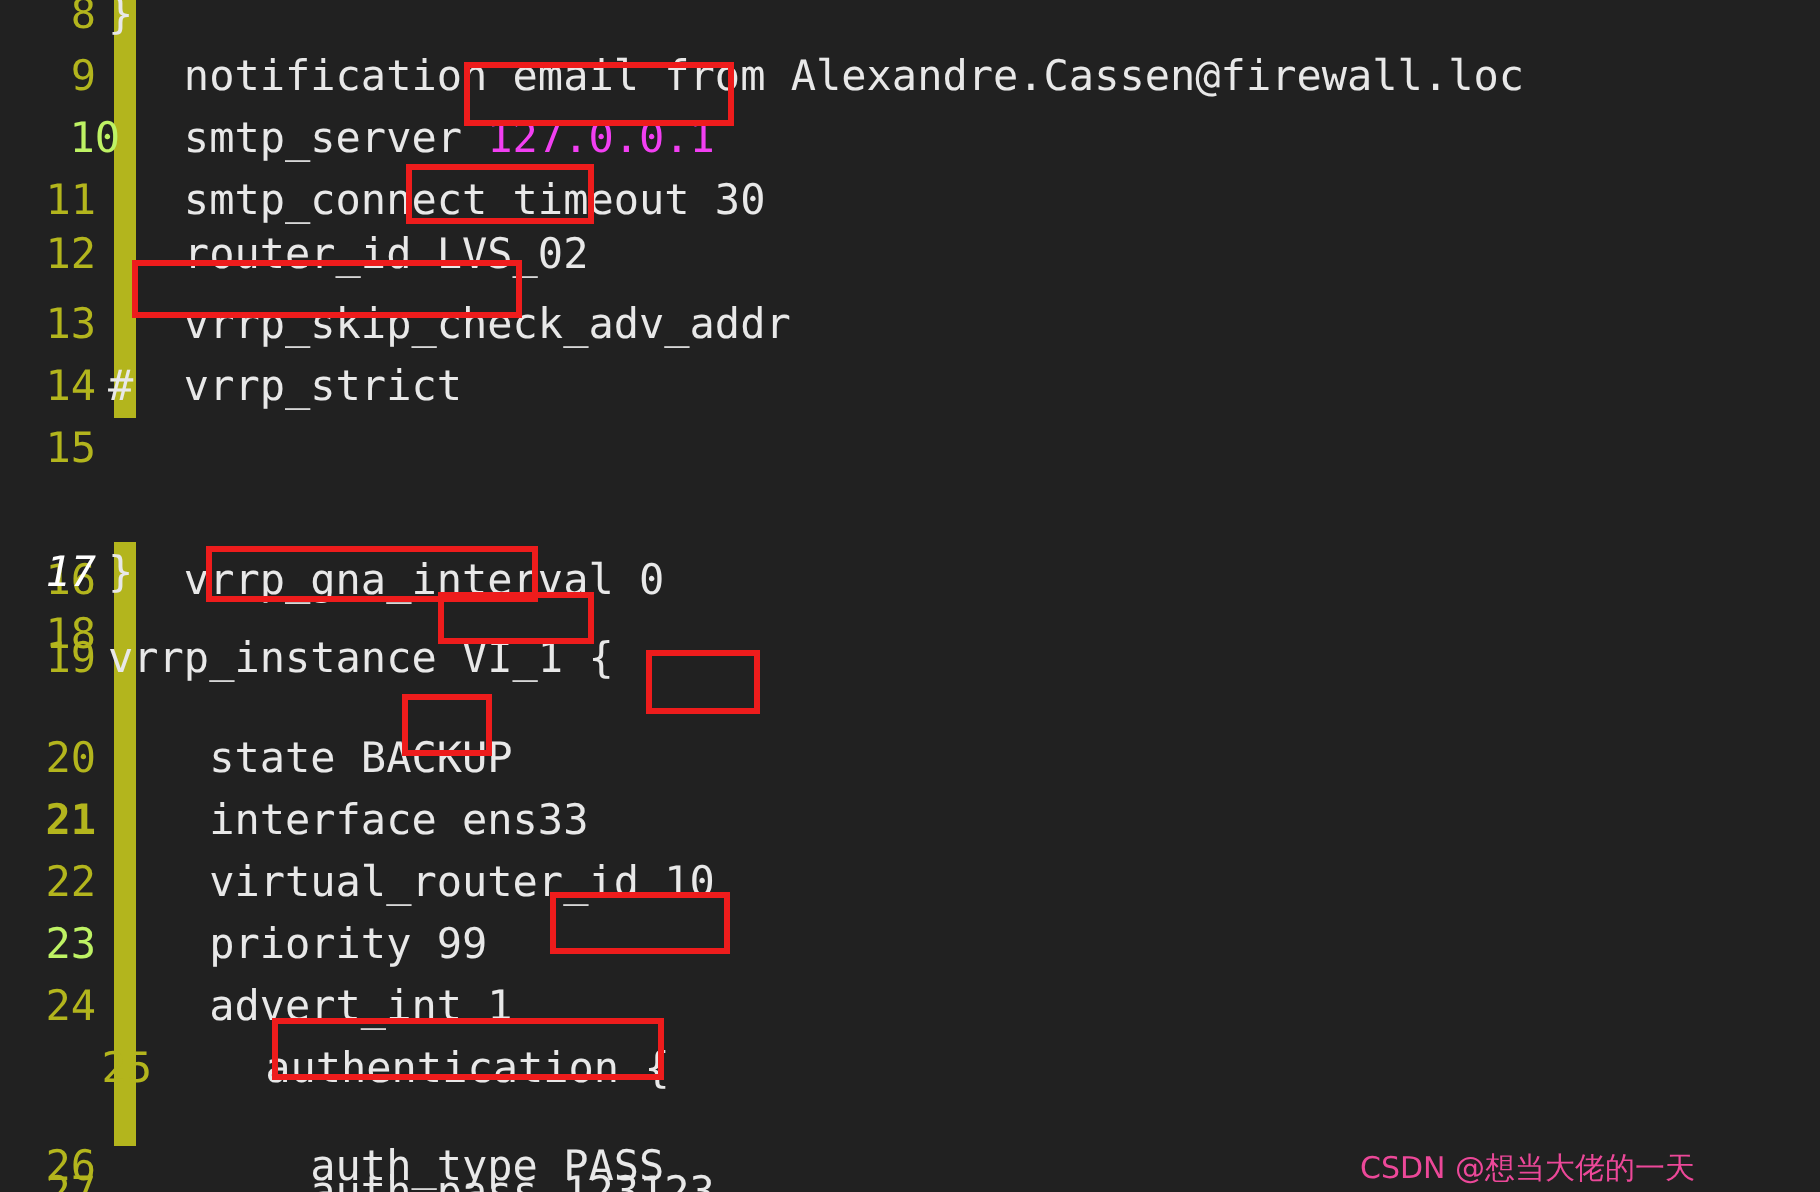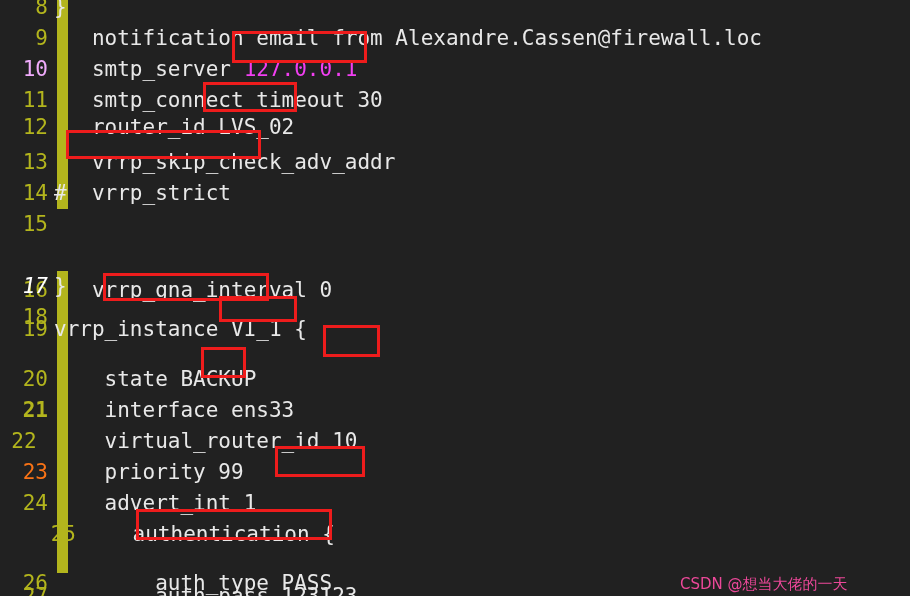--- a/index.html
+++ b/index.html
@@ -100,34 +100,34 @@
   <div class="gutter"></div>
 
   <div class="code">
     <div id="guides">
         <div class="guide" style="top: 0px; height: 209px; background: rgb(179, 181, 29);"></div>
         <div class="guide" style="top: 271px; height: 302px; background: rgb(179, 181, 29);"></div>
       </div>
     <div id="rows">
         <div class="row" style="top: -8px;"><span class="lineno" style="color: rgb(179, 181, 29);">8</span><span class="linetext">}</span></div>
         <div class="row" style="top: 23px;"><span class="lineno" style="color: rgb(179, 181, 29);">9</span><span class="linetext">   notification email from Alexandre.Cassen@firewall.loc</span></div>
-        <div class="row" style="top: 54px;"><span class="lineno" style="color: #f0abfc;">10</span><span class="linetext"><span class="plain">   smtp_server </span><span class="magenta">127.0.0.1</span></span></div>
+        <div class="row" style="top: 54px;"><span class="lineno" style="color: #bef264; padding-left: 12px;">10</span><span class="linetext"><span class="plain">   smtp_server </span><span class="magenta">127.0.0.1</span></span></div>
         <div class="row" style="top: 85px;"><span class="lineno" style="color: rgb(179, 181, 29);">11</span><span class="linetext">   smtp_connect timeout 30</span></div>
         <div class="row" style="top: 112px;"><span class="lineno" style="color: rgb(179, 181, 29);">12</span><span class="linetext">   router_id LVS_02</span></div>
         <div class="row" style="top: 147px;"><span class="lineno" style="color: rgb(179, 181, 29);">13</span><span class="linetext">   vrrp_skip_check_adv_addr</span></div>
         <div class="row" style="top: 178px;"><span class="lineno" style="color: rgb(179, 181, 29);">14</span><span class="linetext">#  vrrp_strict</span></div>
         <div class="row" style="top: 209px;"><span class="lineno" style="color: rgb(179, 181, 29);">15</span></div>
         <div class="row" style="top: 240px; margin-top: 35px;"><span class="lineno" style="color: rgb(179, 181, 29);">16</span><span class="linetext">   vrrp_gna_interval 0</span></div>
         <div class="row" style="top: 271px;"><span class="lineno" style="color: #ffffff; font-style: italic;">17</span><span class="linetext">}</span></div>
         <div class="row" style="top: 302px;"><span class="lineno" style="color: rgb(179, 181, 29);">18</span><span class="linetext"></span></div>
         <div class="row" style="top: 314px;"><span class="lineno" style="color: rgb(179, 181, 29);">19</span><span class="linetext">vrrp_instance VI_1 {</span></div>
         <div class="row" style="top: 364px;"><span class="lineno" style="color: rgb(179, 181, 29);">20</span><span class="linetext">    state BACKUP</span></div>
         <div class="row" style="top: 395px;"><span class="lineno" style="color: rgb(179, 181, 29); font-weight: bold;">21</span><span class="linetext">    interface ens33</span></div>
-        <div class="row" style="top: 426px;"><span class="lineno" style="color: rgb(179, 181, 29); text-align: center;">22</span><span class="linetext">    virtual_router_id 10</span></div>
-        <div class="row" style="top: 457px;"><span class="lineno" style="color: #f97316;">23</span><span class="linetext">    priority 99</span></div>
+        <div class="row" style="top: 426px;"><span class="lineno" style="color: rgb(179, 181, 29);">22</span><span class="linetext">    virtual_router_id 10</span></div>
+        <div class="row" style="top: 457px;"><span class="lineno" style="color: #bef264;">23</span><span class="linetext">    priority 99</span></div>
         <div class="row" style="top: 488px;"><span class="lineno" style="color: rgb(179, 181, 29);">24</span><span class="linetext">    advert_int 1</span></div>
         <div class="row" style="top: 519px; margin-left: 28px;"><span class="lineno" style="color: rgb(179, 181, 29);">25</span><span class="linetext">    authentication {</span></div>
         <div class="row" style="top: 568px;"><span class="lineno" style="color: rgb(179, 181, 29);">26</span><span class="linetext">        auth_type PASS</span></div>
         <div class="row" style="top: 581px;"><span class="lineno" style="color: rgb(179, 181, 29);">27</span><span class="linetext">        auth_pass 123123</span></div>
       </div>
   </div>
 
   <div id="annotations">
       <div class="abox" style="left: 232px; top: 31px; width: 135px; height: 32px; border-color: rgb(238, 28, 28);"></div>
       <div class="abox" style="left: 203px; top: 82px; width: 94px; height: 30px; border-color: rgb(238, 28, 28);"></div>

